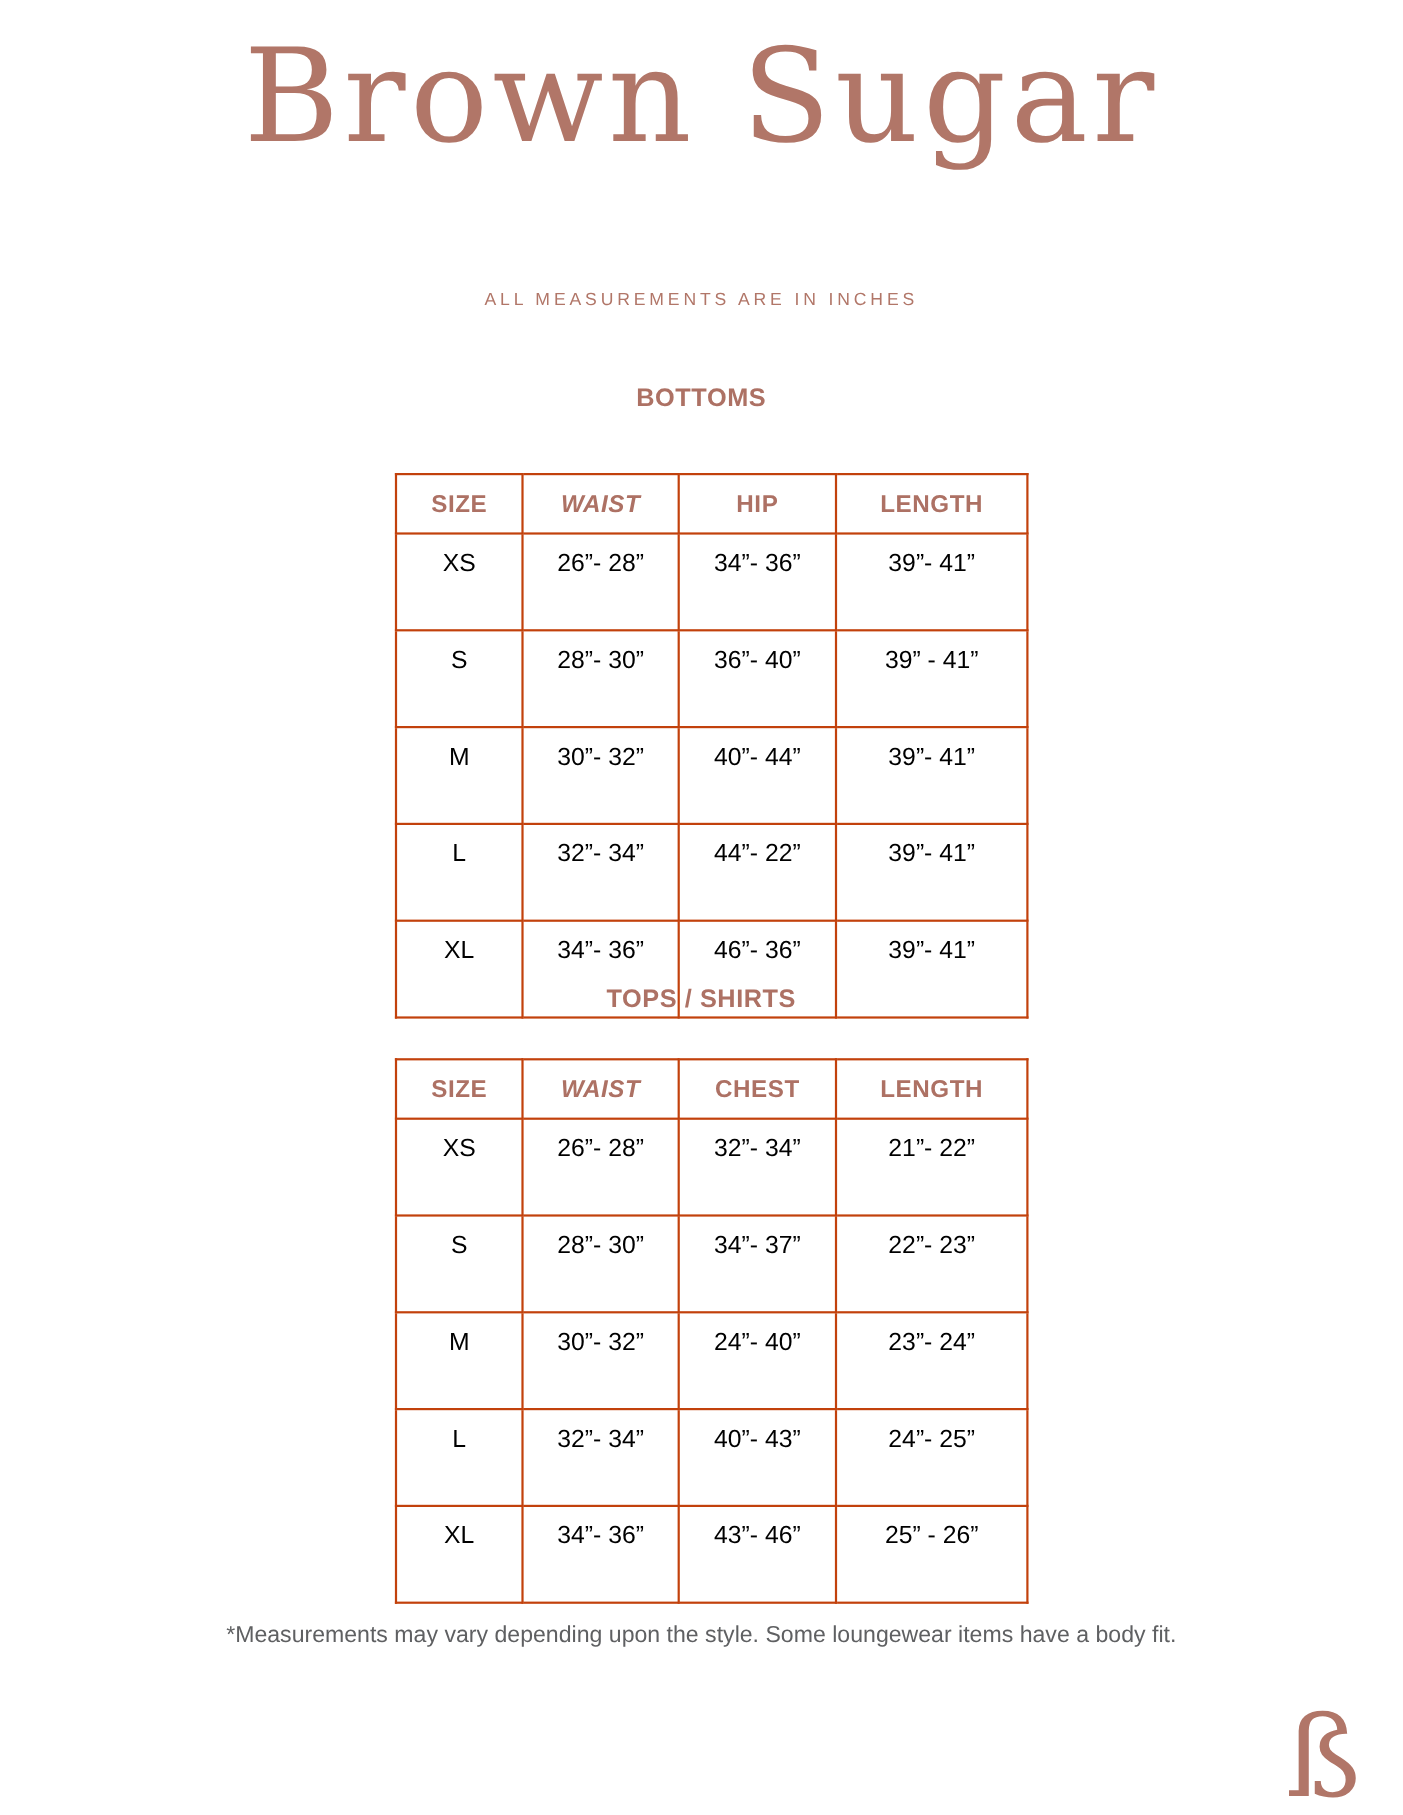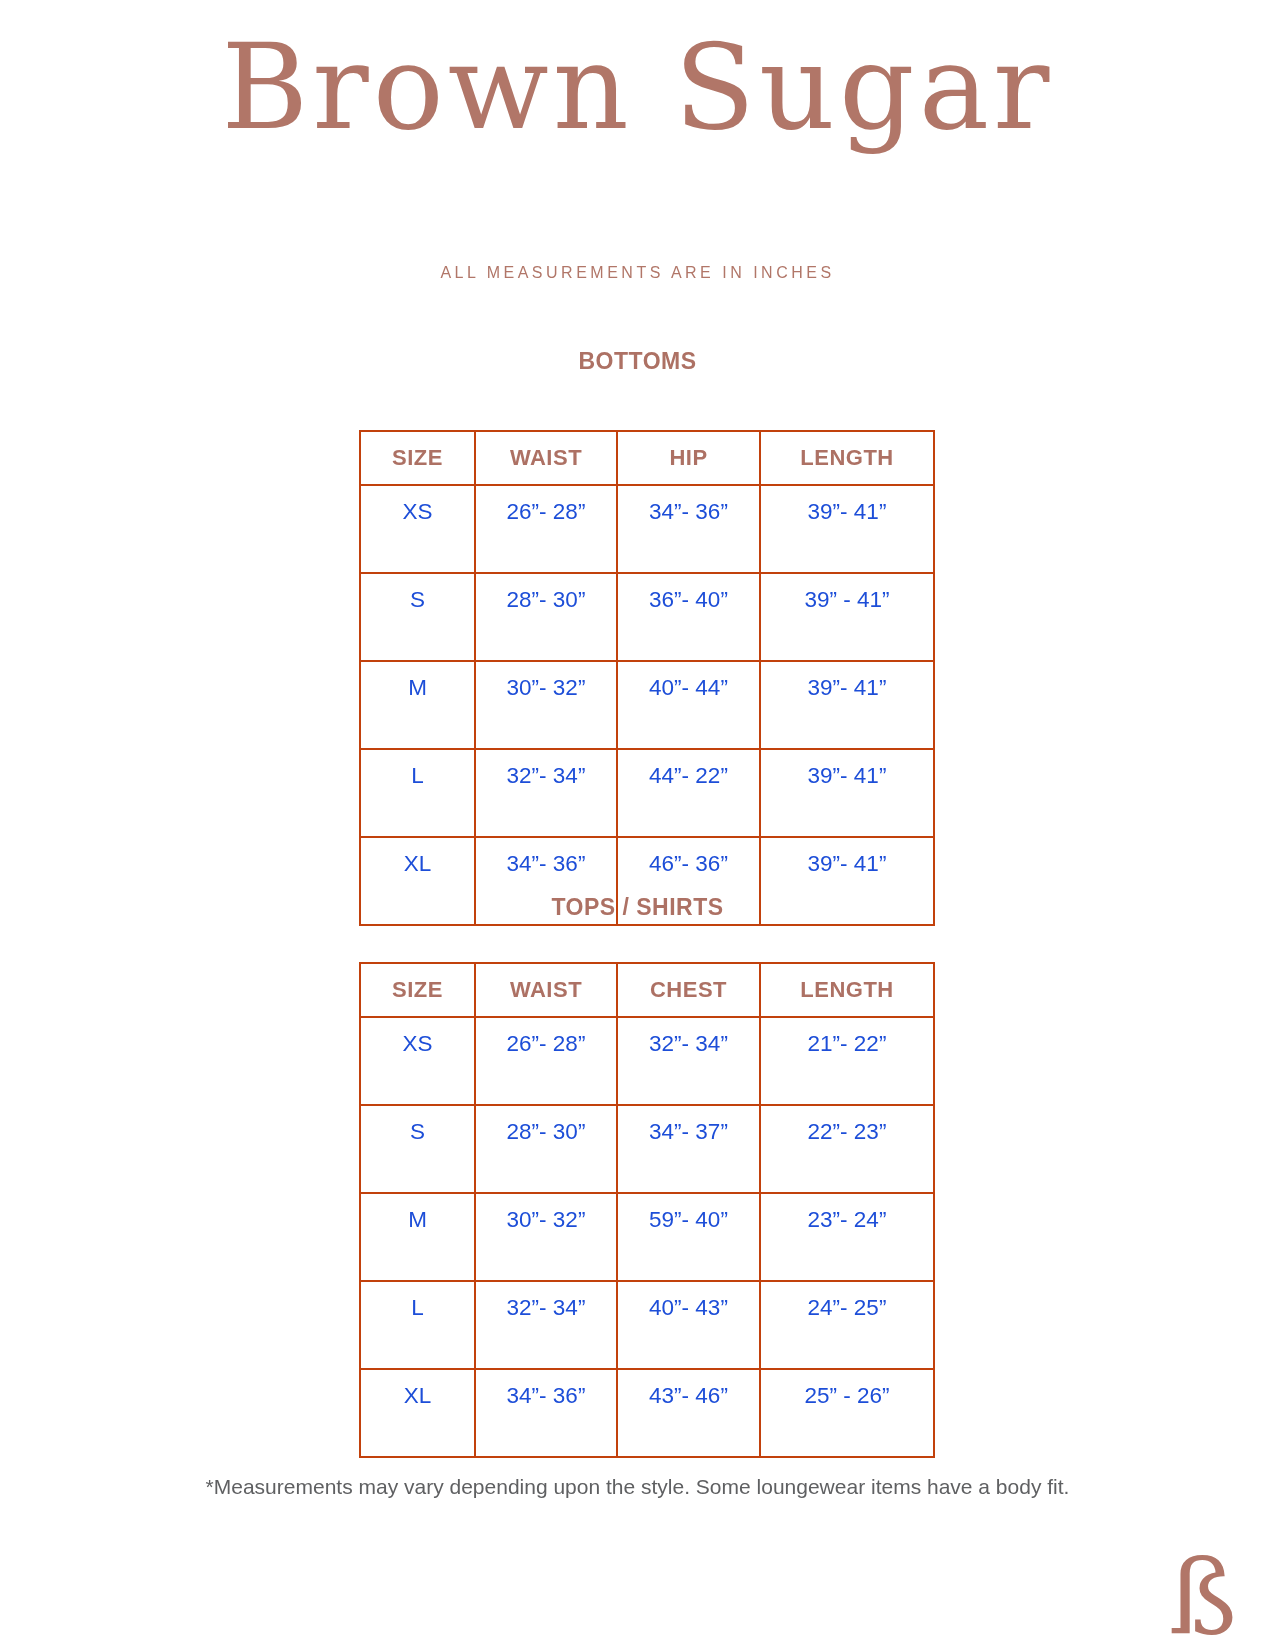--- a/index.html
+++ b/index.html
@@ -57,26 +57,26 @@
     height:52px;
     font-size:22px;
     font-weight:bold;
     color:#ad7164;
     letter-spacing:0.5px;
     vertical-align:middle;
   }
   .size-table td{
     height:73px;
     font-size:22.5px;
-    color:#1d4ed8;
+    color:#000000;
     vertical-align:top;
     padding-top:13px;
   }
   .col-size{width:113px;}
-  .col-waist{width:140px;}
+  .col-waist{width:140px;font-style:italic;}
   .col-mid{width:141px;}
   .col-length{width:172px;}
 
   .footnote{
     top:1437px;left:0;width:100%;
     text-align:center;
     font-size:21px;
     color:#5f6062;
   }
   .brand-logo{
@@ -161,21 +161,21 @@
       </tr>
       <tr>
         <td>S</td>
         <td>28”- 30”</td>
         <td>34”- 37”</td>
         <td>22”- 23”</td>
       </tr>
       <tr>
         <td>M</td>
         <td>30”- 32”</td>
-        <td>59”- 40”</td>
+        <td>24”- 40”</td>
         <td>23”- 24”</td>
       </tr>
       <tr>
         <td>L</td>
         <td>32”- 34”</td>
         <td>40”- 43”</td>
         <td>24”- 25”</td>
       </tr>
       <tr>
         <td>XL</td>

